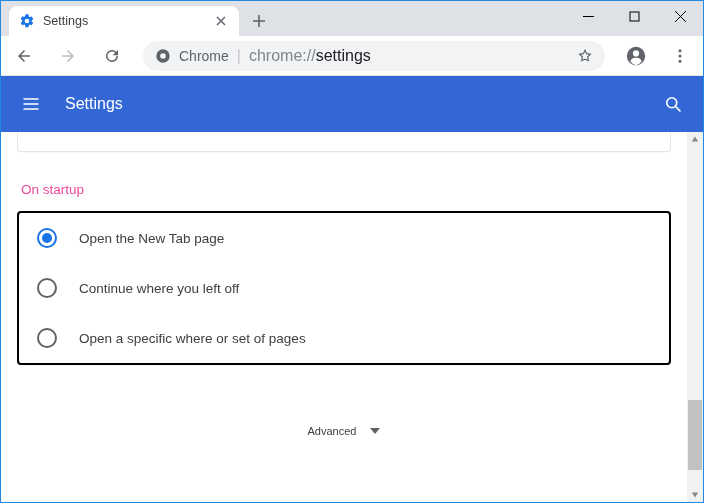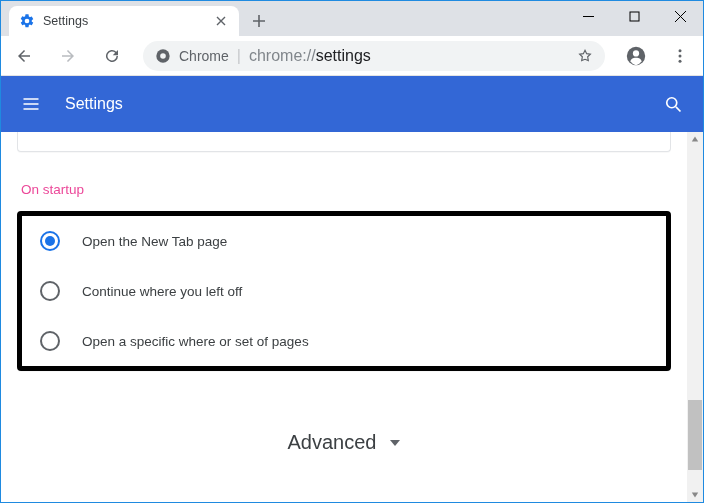--- a/index.html
+++ b/index.html
@@ -37,28 +37,28 @@
   
   .content-wrap { position: relative; height: calc(100% - 35px - 40px - 56px); }
   .content { position:absolute; inset:0; overflow: hidden; background: #fff; }
   .scrollbar-track { position:absolute; top:0; right:0; width:16px; height:100%; background:#f1f1f1; }
   .scrollbar-thumb { position:absolute; right:1px; width:14px; background:#c1c1c1; }
   .content-inner { padding: 0 16px 0 16px; margin-right:16px; }
   .prev-card { height: 20px; background:#fff; border:1px solid #e2e4e7; border-radius:4px; border-top:none; border-top-left-radius:0; border-top-right-radius:0; box-shadow:0 1px 1px rgba(0,0,0,0.03); margin-bottom: 30px; }
 
   .section-title { font-size: 13.5px; color: #ec4899; margin: 0 0 14px 4px; }
 
-  .card { background:#fff; border:5px solid #000000; border-radius:4px; box-shadow:0 1px 1px rgba(0,0,0,0.03); }
+  .card { background:#fff; border:2px solid #000000; border-radius:4px; box-shadow:0 1px 1px rgba(0,0,0,0.03); }
   .radio-row { display:flex; align-items:center; gap: 22px; padding: 15px 18px; }
   .radio { width:20px; height:20px; border-radius:50%; border:2px solid #5f6368; display:flex; align-items:center; justify-content:center; flex-shrink:0; }
   .radio.selected { border-color:#1a73e8; }
   .radio.selected::after { content:""; width:10px; height:10px; background:#1a73e8; border-radius:50%; }
   .radio-label { font-size: 13.5px; color:#3c4043; }
 
-  .advanced { display:flex; align-items:center; justify-content:center; gap:14px; margin-top: 60px; color:#3c4043; font-size: 20px; }
+  .advanced { display:flex; align-items:center; justify-content:center; gap:14px; margin-top: 60px; color:#3c4043; font-size: 11px; }
   .advanced svg { width:10px; height:10px; fill:#5f6368; }
 
   svg { display:block; }
   .gear-icon { width:16px; height:16px; }
 </style>
 </head>
 <body>
 
 <div class="titlebar">
   <div class="tabs-area">

